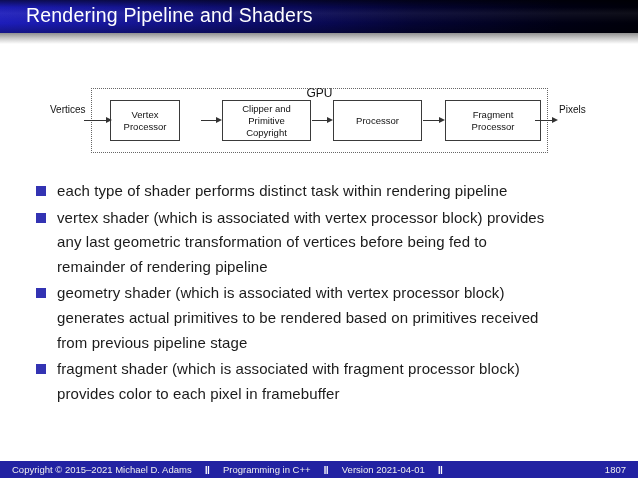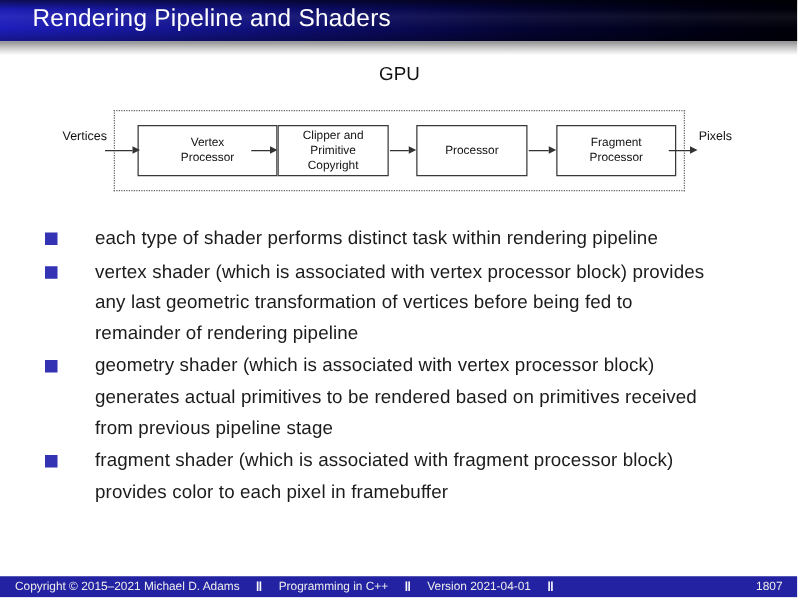--- a/index.html
+++ b/index.html
@@ -13,28 +13,28 @@
   .frametitle::before { content:""; position:absolute; inset:0;
     background:linear-gradient(180deg, rgba(0,0,0,0.55) 0%, rgba(0,0,0,0.05) 22%,
                rgba(255,255,255,0.06) 40%, rgba(0,0,0,0) 70%, rgba(0,0,0,0.28) 100%); }
   .frametitle-text { position:absolute; left:26px; top:4px; color:#ffffff;
     font-size:19.5px; letter-spacing:0.2px; z-index:2; }
   .header-shadow { position:absolute; top:33px; left:0; width:638px; height:11px;
     background:linear-gradient(180deg,#8f8f8f 0%,#c6c6c6 45%,#ffffff 100%); }
 
   
   .diagram { position:absolute; left:0; top:0; width:638px; height:170px; }
-  .gpu-label { position:absolute; left:91px; top:51px; width:457px; text-align:center;
-    font-size:15px; color:#111; }
+  .gpu-label { position:absolute; left:91px; top:86px; width:457px; text-align:center;
+    font-size:12px; color:#111; }
   .gpu-boundary { position:absolute; left:91px; top:88px; width:457px; height:65px;
     border:1px dotted #666; }
   .pbox { position:absolute; top:100px; height:41px; border:1px solid #3a3a3a; background:#fff;
     display:flex; align-items:center; justify-content:center; text-align:center;
     font-size:9.5px; line-height:12px; color:#111; white-space:pre-line; }
-  .pbox.b1 { left:110px; width:112px; }
+  .pbox.b1 { left:110px; width:70px; }
   .pbox.b2 { left:222px; width:89px; }
   .pbox.b3 { left:333px; width:89px; }
   .pbox.b4 { left:445px; width:96px; }
   .endpoint-label { position:absolute; top:104px; font-size:10px; color:#111; }
   .lbl-vertices { left:50px;text-align:right; }
   .lbl-pixels { left:559px; }
   .arrow { position:absolute; top:120px; height:0; border-top:1px solid #333; }
   .arrow::after { content:""; position:absolute; right:-6px; top:-4px; width:0; height:0;
     border-left:6px solid #333; border-top:3.5px solid transparent; border-bottom:3.5px solid transparent; }
   .arrow.a1 { left:84px;  width:22px; }
@@ -42,21 +42,21 @@
   .arrow.a3 { left:312px; width:15px; }
   .arrow.a4 { left:423px; width:16px; }
   .arrow.a5 { left:535px; width:17px; }
 
   
   .bullets { position:absolute; left:36px; top:179px; width:580px; }
   .bullet { display:flex; margin-bottom:2px; }
   .bullet-marker { flex:0 0 auto; width:10px; height:10px; background:#3333b3;
     margin:7px 11px 0 0; }
   .bullet-text { font-size:15px; line-height:24.6px; color:#1b1b1b;
-    letter-spacing:0.1px; white-space:pre-line;margin-left:19px; }
+    letter-spacing:0.1px; white-space:pre-line; }
 
   
   .footer { position:absolute; left:0; top:461px; width:638px; height:17px;
     background:#2222a2; display:flex; align-items:center;
     color:#ededed; font-size:9.5px; padding:0 12px; }
   .footer-sep { color:#ffffff; font-weight:bold; font-size:10.5px; margin:0 13px; }
   .footer-page { margin-left:auto; }
 </style>
 </head>
 <body>

